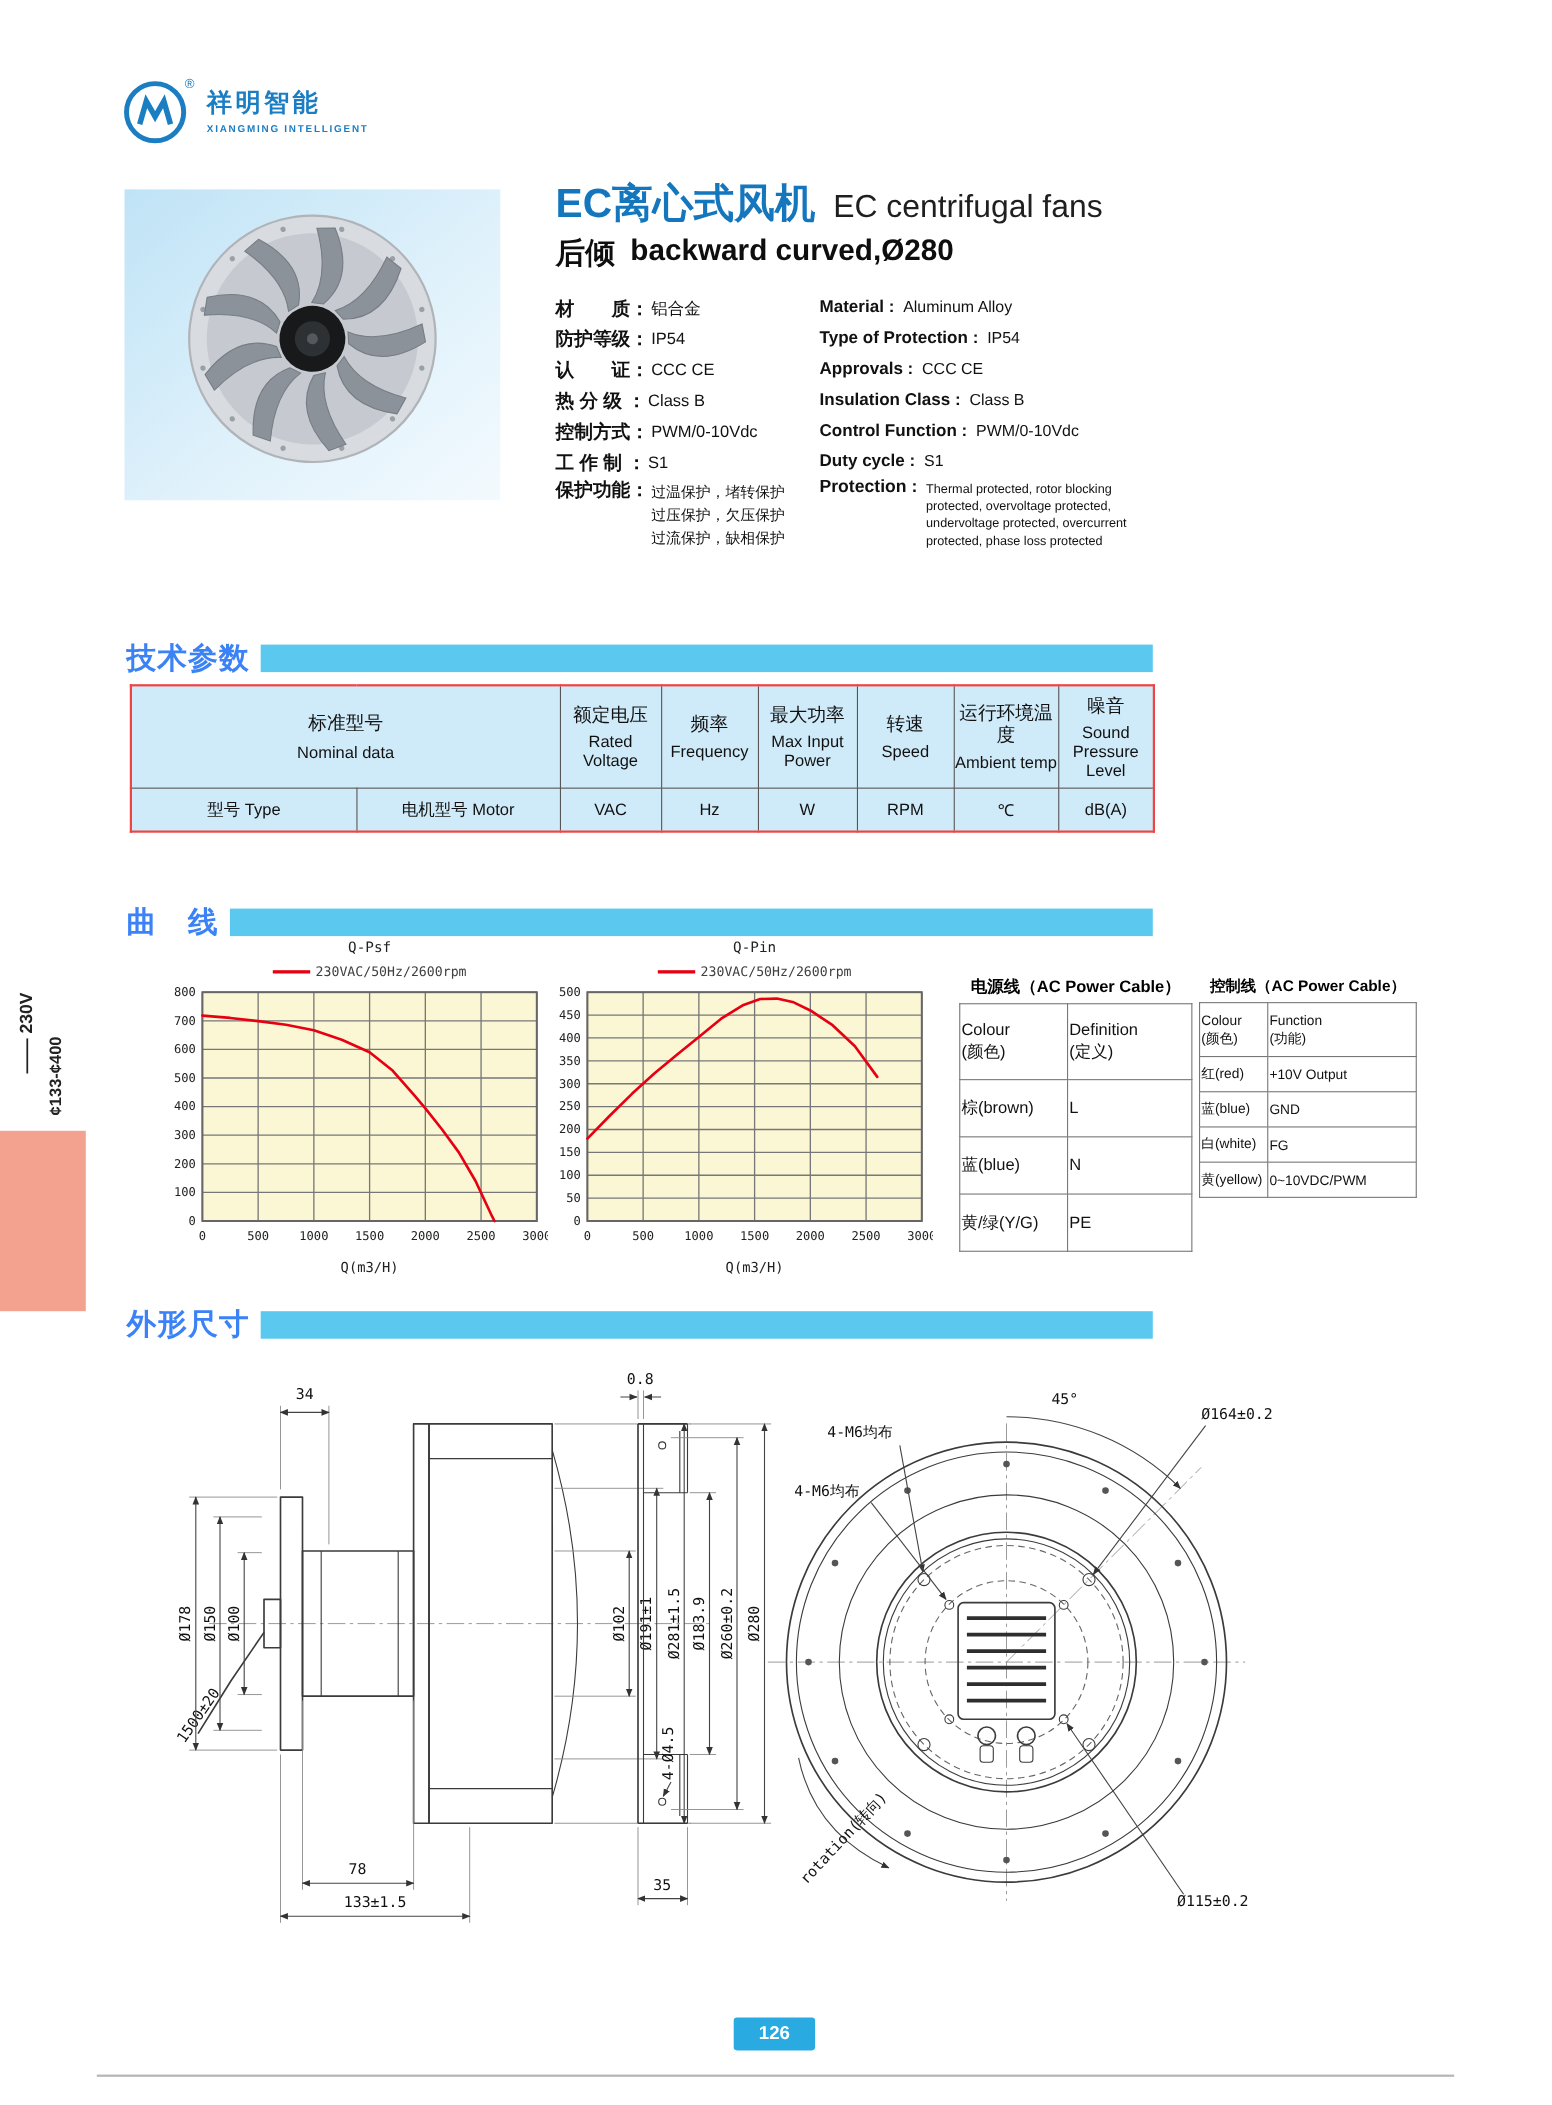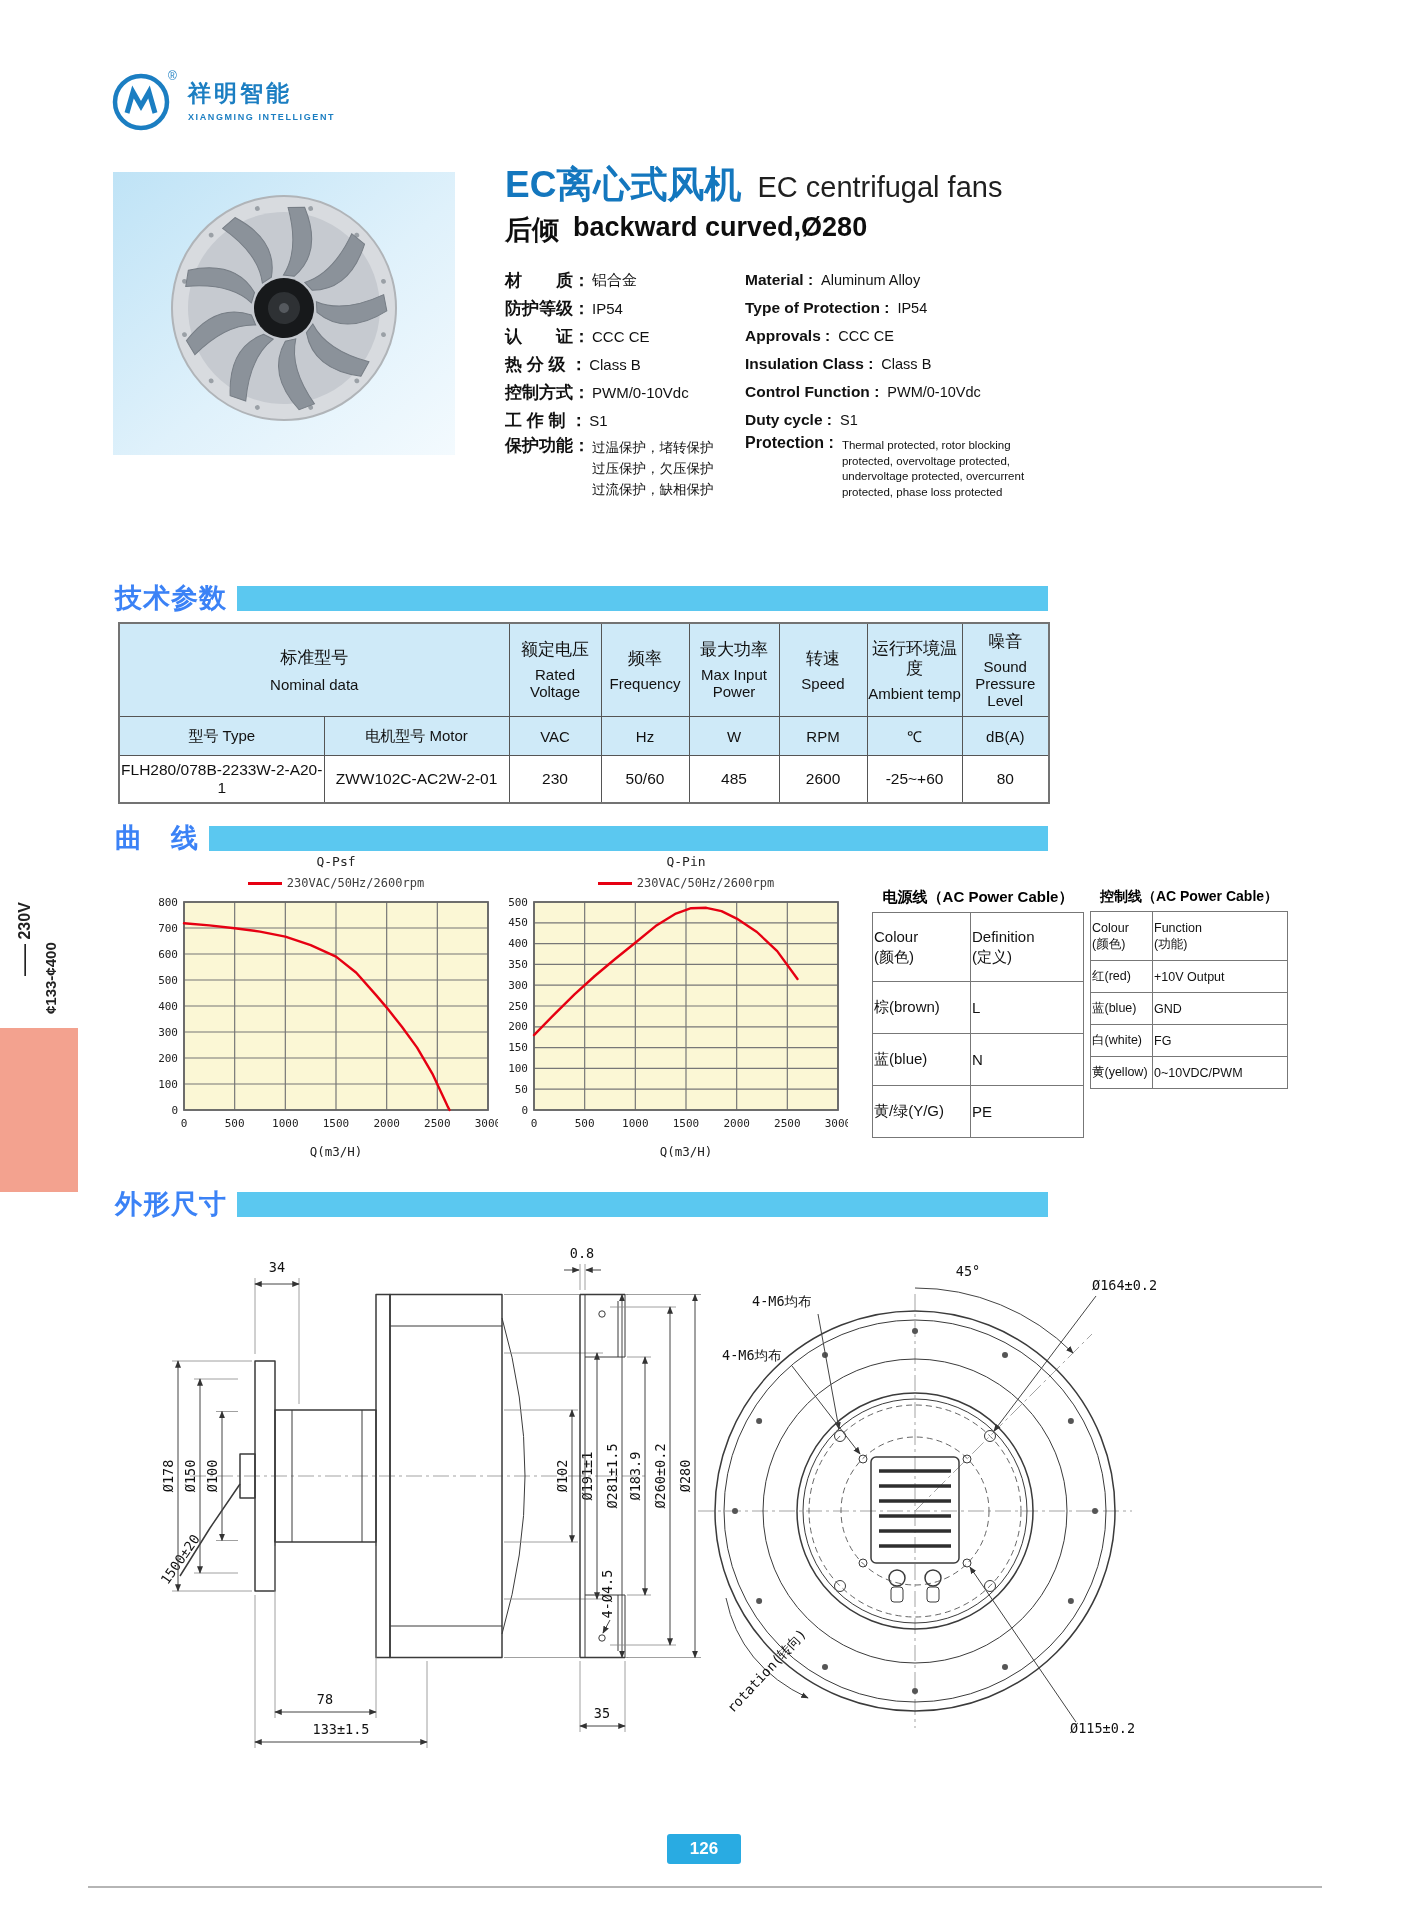--- a/index.html
+++ b/index.html
@@ -37,21 +37,21 @@
   .spec-en .prot .slab{font-size:16px;}
   .ptext{width:190px;font-size:11.5px;line-height:15.5px;padding-top:4px;}
 
   
   .secbar{position:absolute;left:115px;width:933px;display:flex;align-items:center;gap:10px;}
   .seclabel{font-size:27px;font-weight:bold;color:#3b82f6;white-space:nowrap;letter-spacing:1px;}
   .secfill{flex:1;height:25px;background:#5bc8f0;}
 
   
   .tech-table{position:absolute;left:118px;top:622px;width:930px;border-collapse:collapse;
-              border:2px solid #737373;table-layout:fixed;}
+              border:2px solid #ef4444;table-layout:fixed;}
   .tech-table td{border:1px solid #555;text-align:center;vertical-align:middle;padding:0;}
   .tech-table .th1 td{background:#cfeaf8;height:92px;}
   .tech-table .th2 td{background:#cfeaf8;height:38px;font-size:15px;}
   .tech-table .tdata td{height:46px;font-size:15.5px;background:#fff;}
   .cnh{font-size:17px;line-height:20px;}
   .enh{font-size:15px;line-height:17px;margin-top:6px;}
   .enh.g{margin-top:8px;}
 
   
   .chart-block{position:absolute;top:854px;width:360px;}
@@ -301,30 +301,20 @@
     <tr class="th2">
       <td>型号  Type</td>
       <td>电机型号  Motor</td>
       <td>VAC</td>
       <td>Hz</td>
       <td>W</td>
       <td>RPM</td>
       <td>℃</td>
       <td>dB(A)</td>
     </tr>
-    <tr class="tdata">
-      <td>FLH280/078B-2233W-2-A20-1</td>
-      <td>ZWW102C-AC2W-2-01</td>
-      <td>230</td>
-      <td>50/60</td>
-      <td>485</td>
-      <td>2600</td>
-      <td>-25~+60</td>
-      <td>80</td>
-    </tr>
     </tbody>
   </table>
 
   <div class="chart-block" style="left:138px;">
     <div class="chart-head">
       <div class="chart-title">Q-Psf</div>
       <div class="chart-legend">
         <span class="legend-line" style="background: rgb(230, 0, 18);"></span>
         <span>230VAC/50Hz/2600rpm</span>
       </div>

